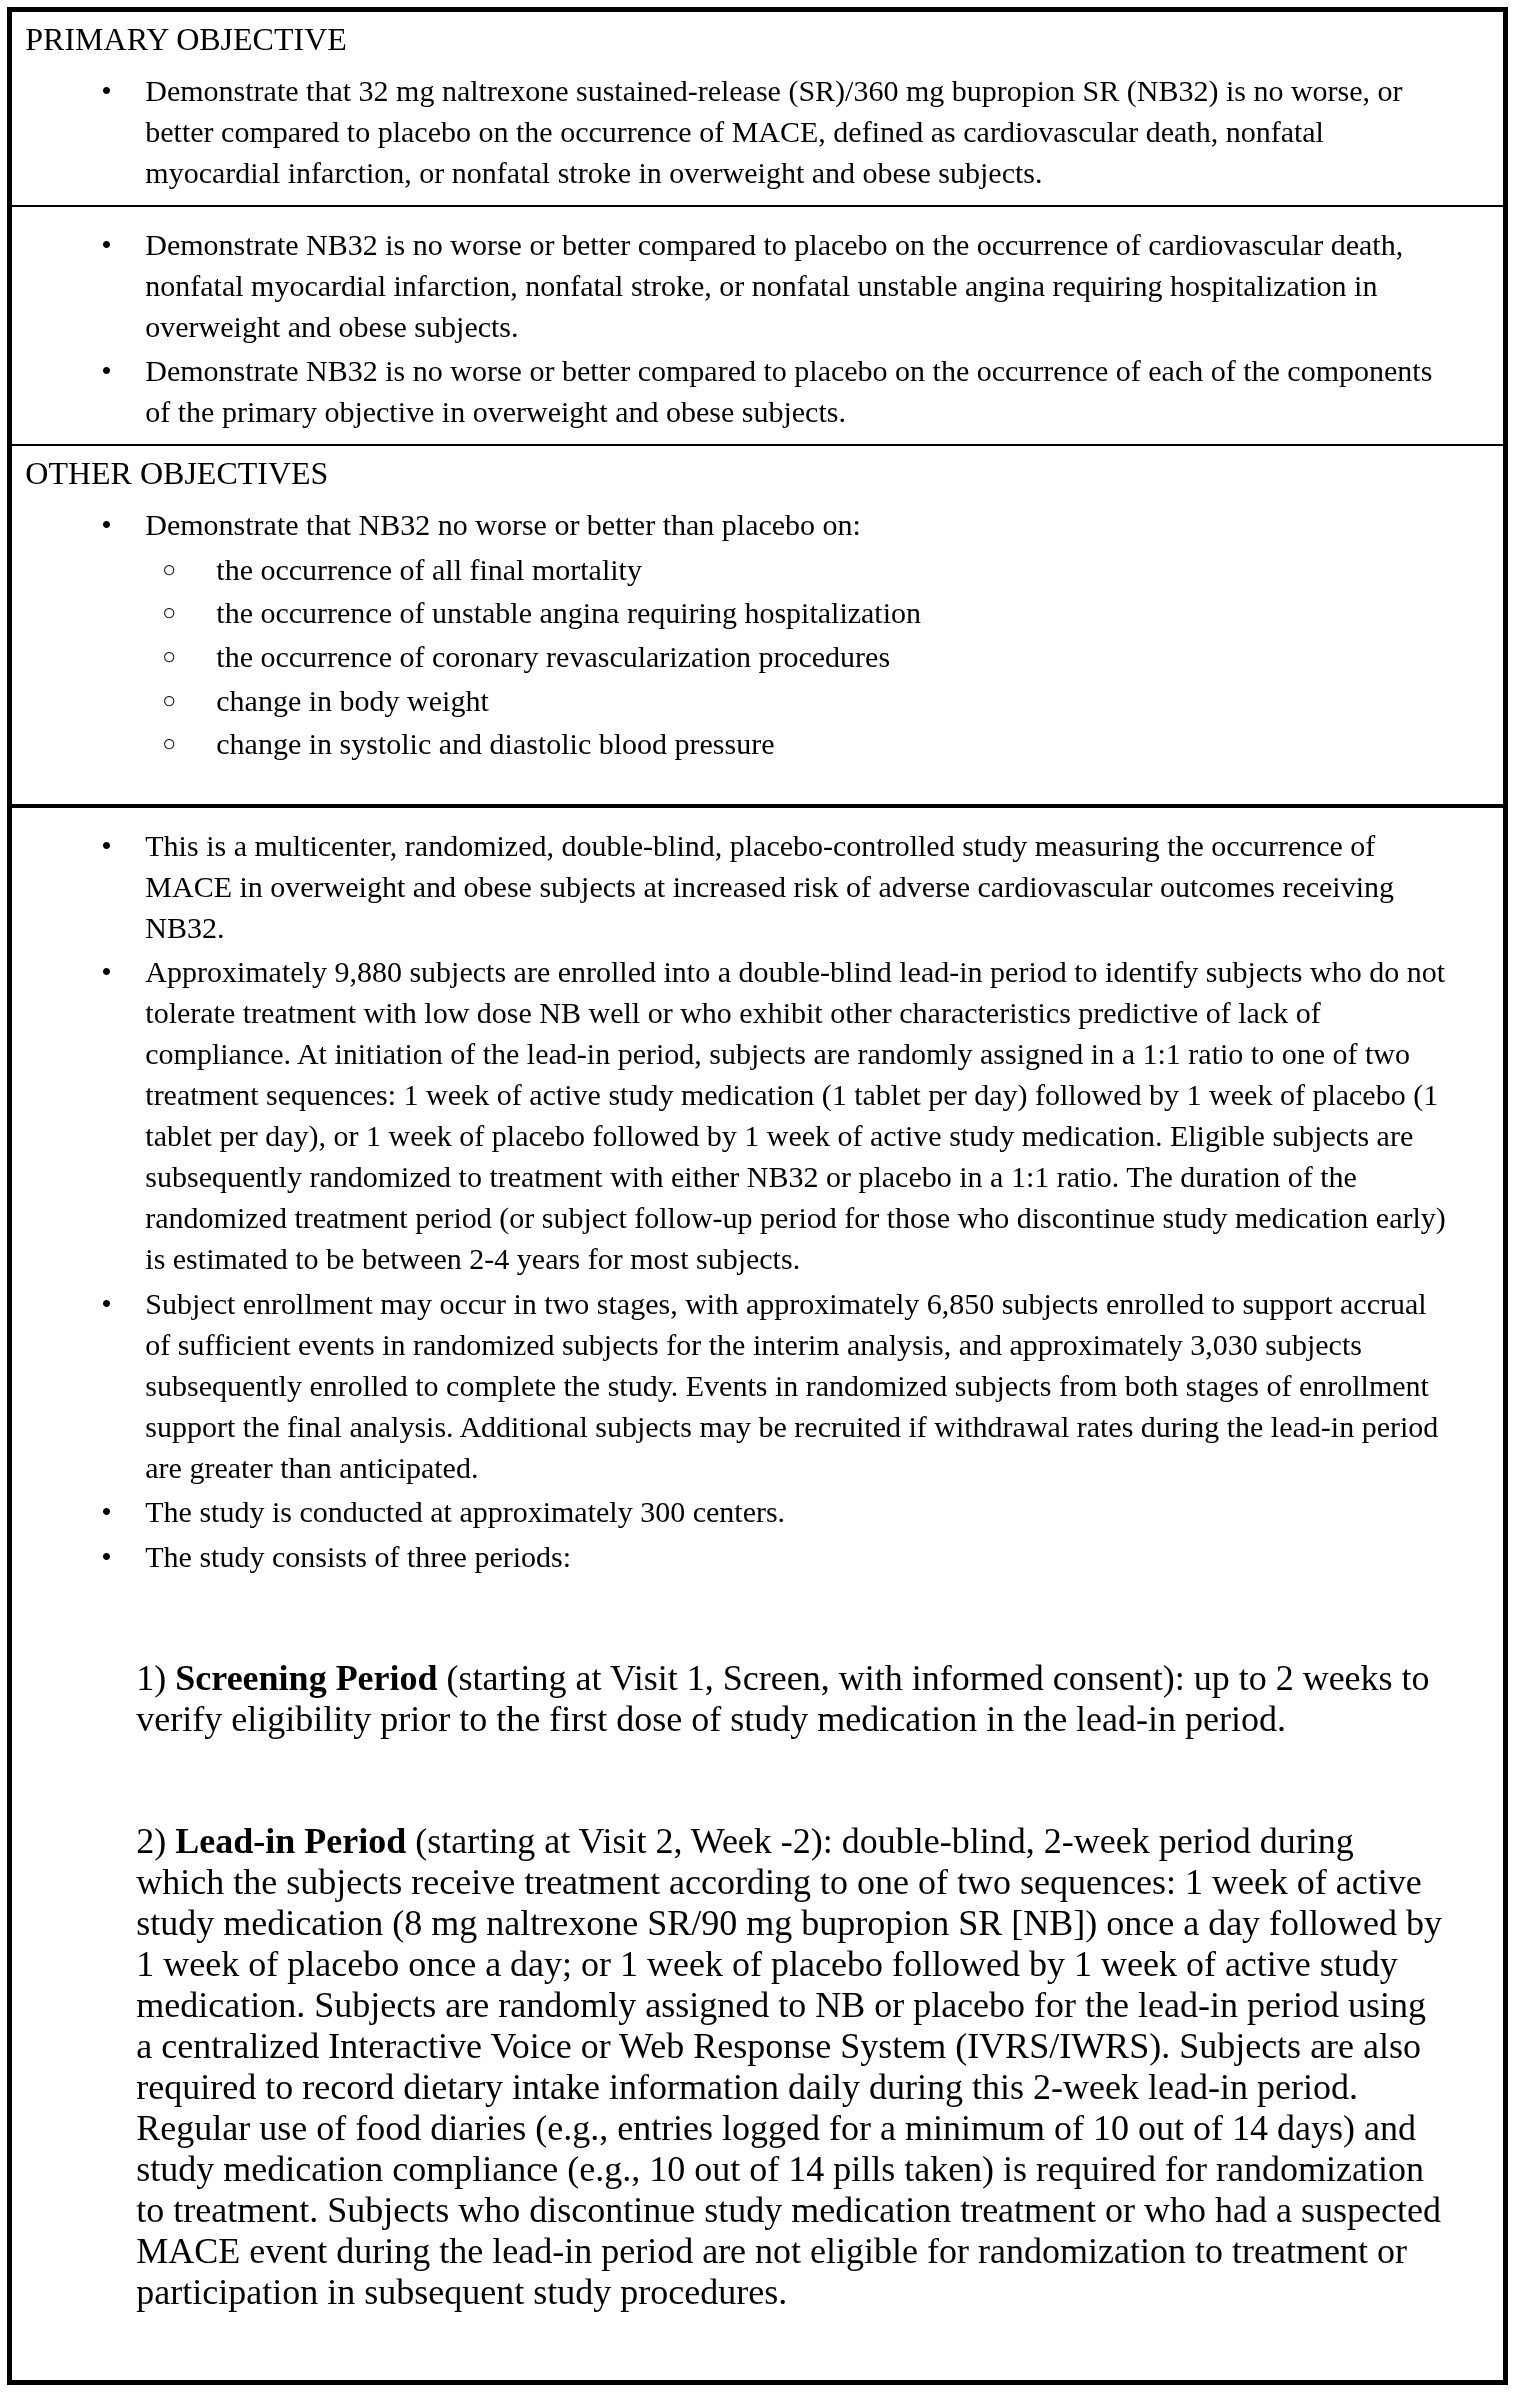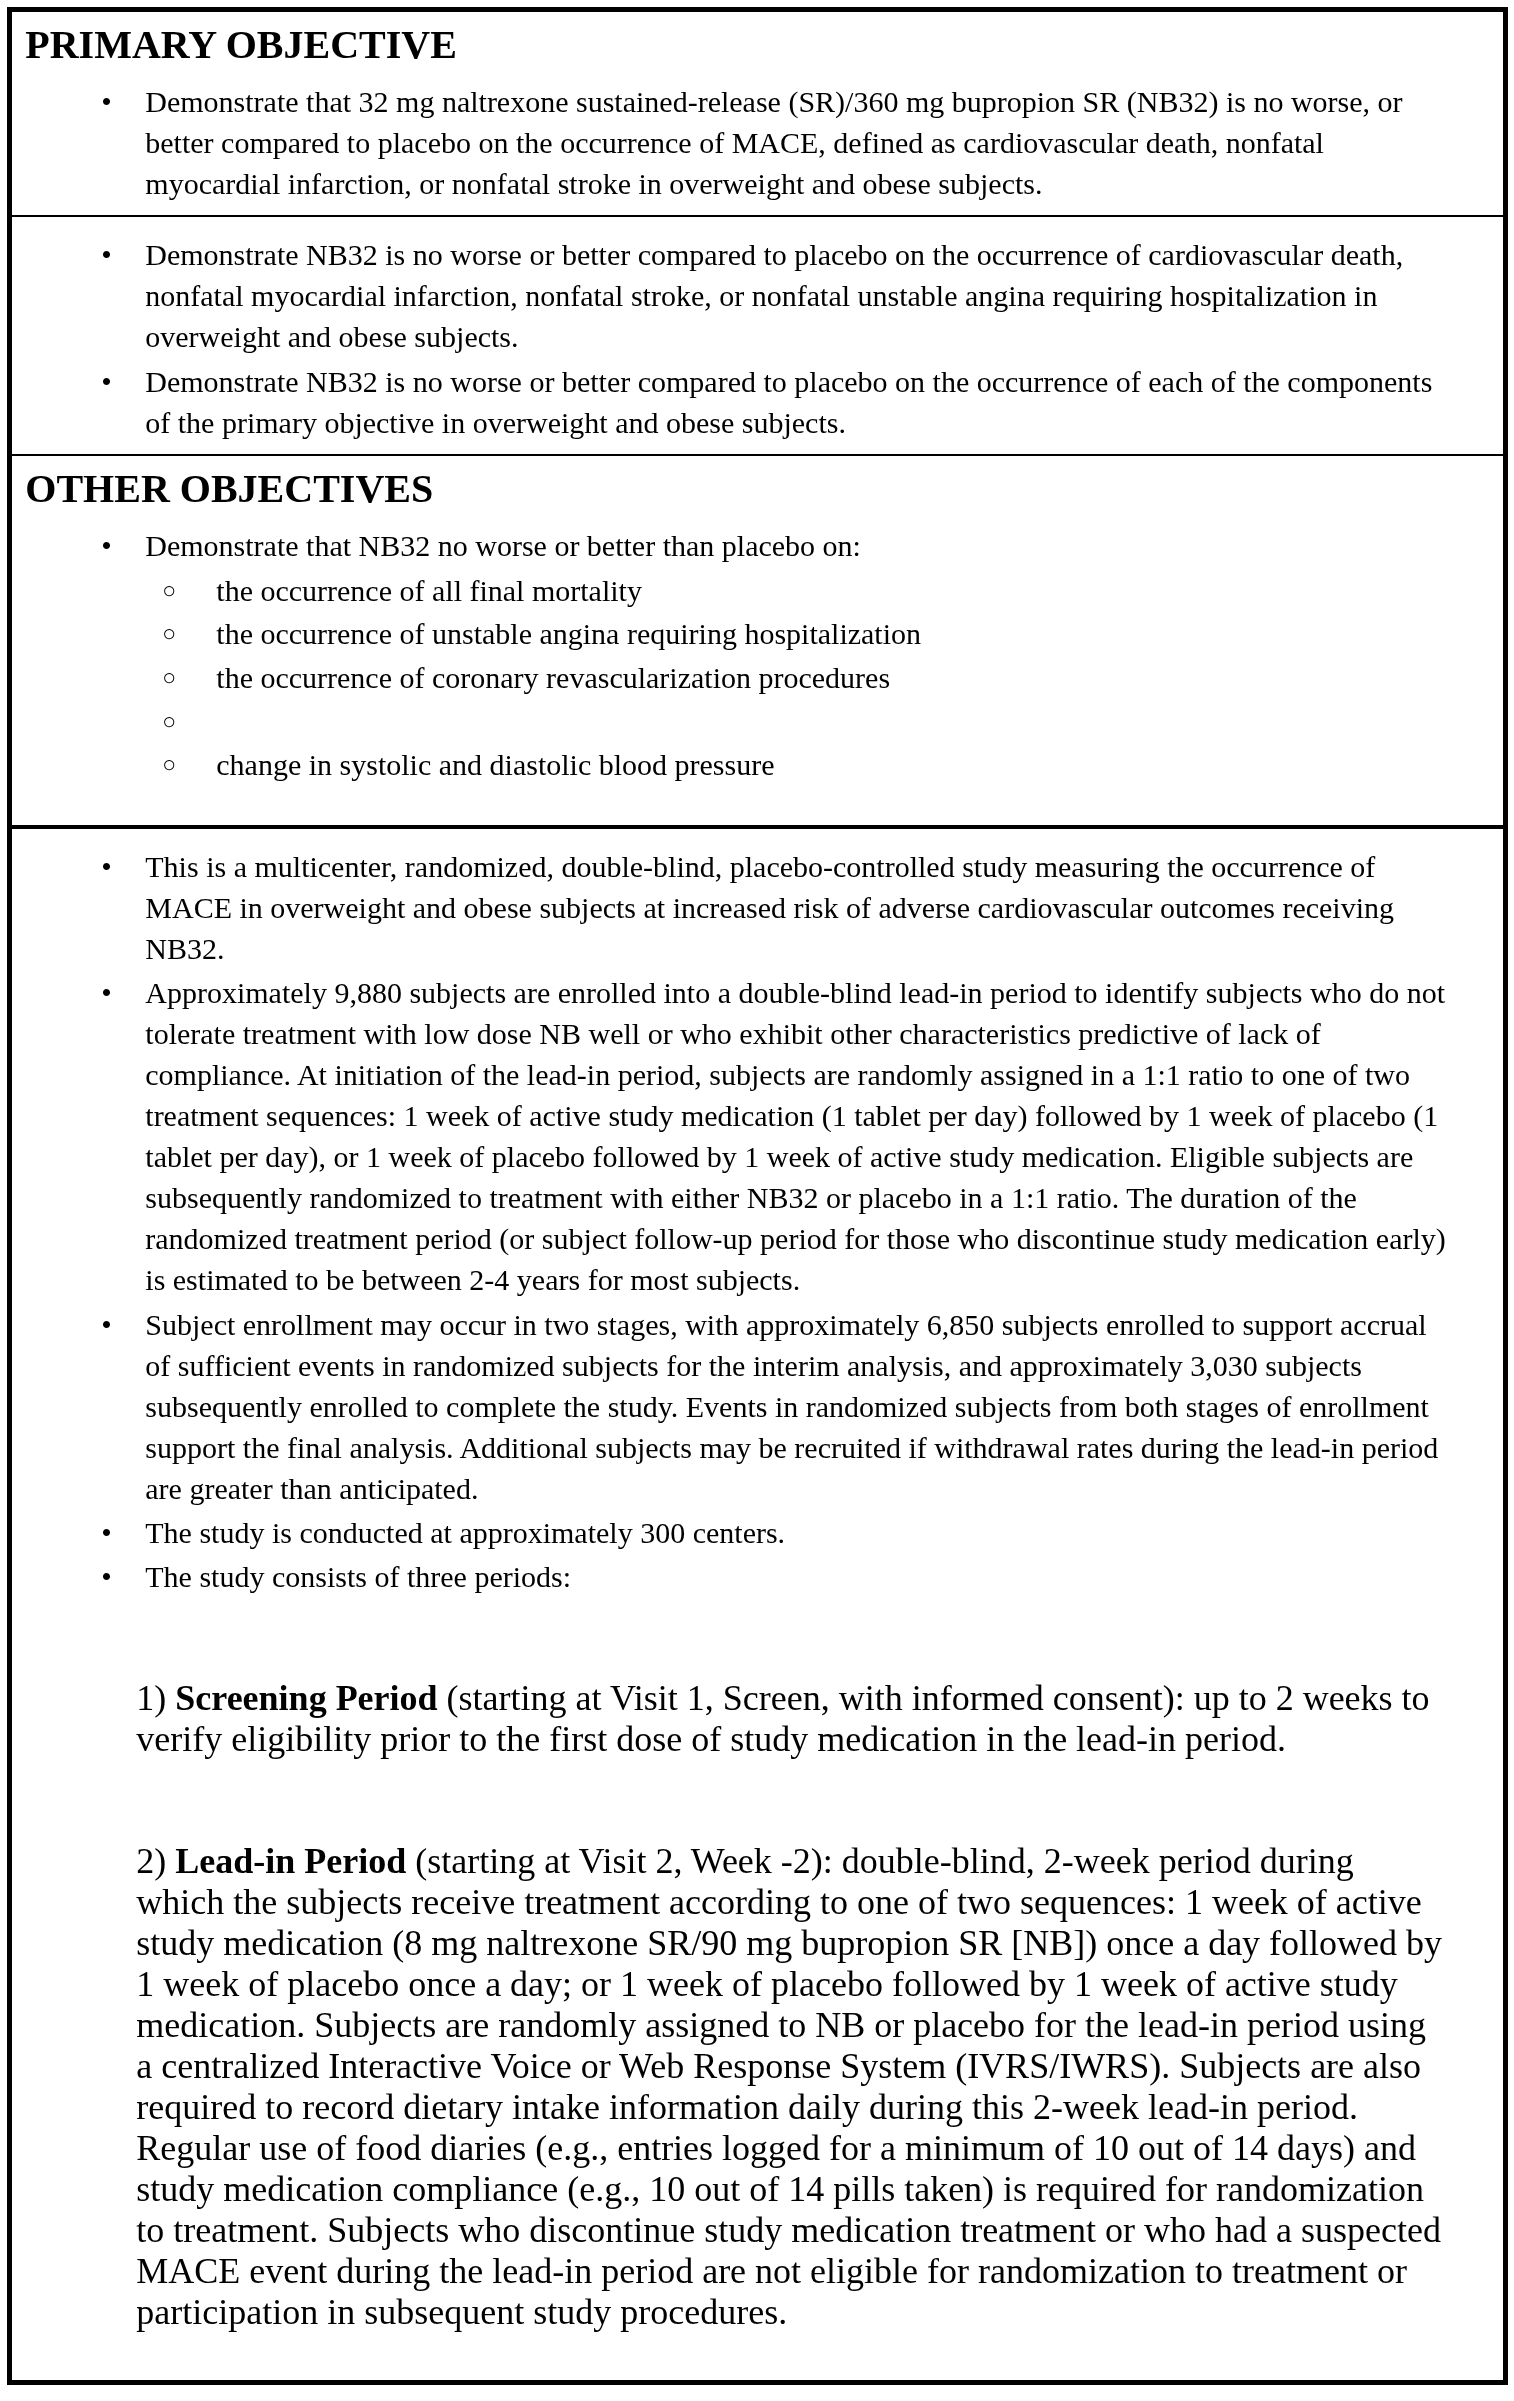--- a/index.html
+++ b/index.html
@@ -11,22 +11,22 @@
     color: #000000;
   }
   .doc {
     margin: 6.8px;
     border: 5px solid #000000;
     min-height: 2378px;
     background: #ffffff;
   }
   section { padding: 6.8px 47px 8.4px 13.5px; }
   h2 {
-    font-size: 40px;
-    font-weight: bold;
+    font-size: 32px;
+    font-weight: normal;
     line-height: 1.3;
   }
   .b-list { list-style: none; margin-top: 10px; }
   .b-item {
     display: flex;
     font-size: 30px;
     line-height: 41px;
     margin-bottom: 3.4px;
   }
   .b-marker {
@@ -122,20 +122,21 @@
           <span class="sub-text">the occurrence of unstable angina requiring hospitalization</span>
         </li>
 
         <li class="sub-item">
           <span class="sub-marker">○</span>
           <span class="sub-text">the occurrence of coronary revascularization procedures</span>
         </li>
 
         <li class="sub-item">
           <span class="sub-marker">○</span>
+          <span class="sub-text">change in body weight</span>
         </li>
 
         <li class="sub-item">
           <span class="sub-marker">○</span>
           <span class="sub-text">change in systolic and diastolic blood pressure</span>
         </li>
       </ul>
   </section>
 
   <hr class="rule rule-thick">

